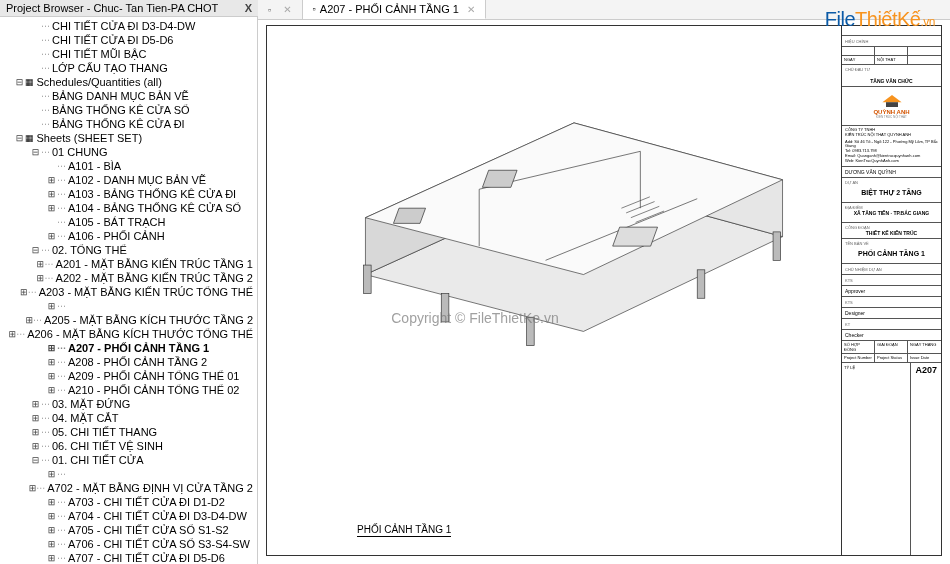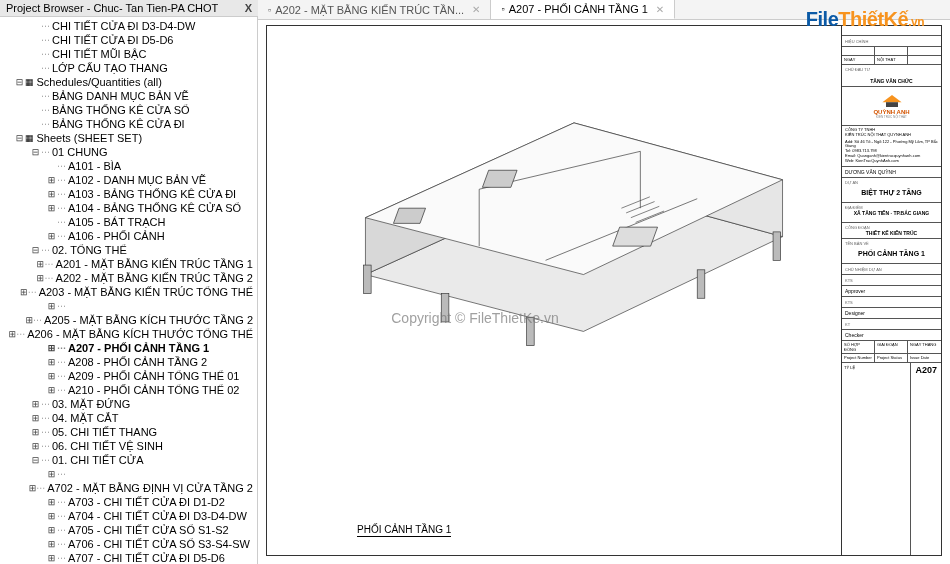--- a/index.html
+++ b/index.html
@@ -25,21 +25,21 @@
 .title-block { width: 100px; border-left: 1px solid #333; font-size: 5px; display: flex; flex-direction: column; }
 .tb-row { border-bottom: 1px solid #555; padding: 2px 3px; }
 .tb-row.tall { flex: 0 0 auto; min-height: 20px; }
 .tb-logo { display: flex; flex-direction: column; align-items: center; padding: 6px 2px; border-bottom: 1px solid #555; }
 .house-icon { width: 24px; height: 16px; }
 .tb-label { font-size: 4px; color: #666; }
 .tb-value { font-size: 5px; font-weight: bold; text-align: center; }
 .tb-big { font-size: 7px; font-weight: bold; text-align: center; padding: 4px 2px; }
 .view-title { position: absolute; bottom: 18px; left: 90px; font-size: 10px; font-weight: 500; border-bottom: 1px solid #000; padding-bottom: 1px; }
 .iso-placeholder { position: absolute; top: 40px; left: 70px; right: 30px; bottom: 80px; }
-.watermark-logo { position: absolute; top: 8px; right: 26px; font-size: 20px; font-weight: 700; letter-spacing: -0.5px; }
+.watermark-logo { position: absolute; top: 8px; right: 15px; font-size: 20px; font-weight: 400; letter-spacing: -0.5px; }
 .watermark-logo .f { color: #0b5aa6; }
 .watermark-logo .ile { color: #0b5aa6; }
 .watermark-logo .t { color: #f7931e; }
 .watermark-logo .vn { color: #f7931e; font-size: 12px; }
 .watermark-center { position: absolute; left: 0; right: 0; top: 55%; text-align: center; font-size: 14px; color: rgba(120,120,120,0.7); pointer-events: none; }
 .sidebar::-webkit-scrollbar { width: 14px; }
 .sidebar::-webkit-scrollbar-track { background: #f0f0f0; }
 .sidebar::-webkit-scrollbar-thumb { background: #c8c8c8; border: 1px solid #aaa; }
 .tb-grid3 { display:grid; grid-template-columns: repeat(3, 1fr); border-bottom:1px solid #555; }
 .tb-grid3 > div { border-right: 1px solid #555; padding:1px 2px; min-height:8px; font-size:4px;}
@@ -403,21 +403,20 @@
           </div>
         </div>
       </div>
     </div>
   </div>
 </div>
 
 <div class="tab-strip" style="position:absolute;top:0;left:258px;right:0" id="tabstrip">
     <div class="tab">
       <span style="margin-right: 4px; font-size: 9px;">▫</span>
-      <span>A202 - MẶT BẰNG KIẾN TRÚC TẦN...</span>
       <span class="x">✕</span>
     </div>
     <div class="tab active">
       <span style="margin-right: 4px; font-size: 9px;">▫</span>
       <span>A207 - PHỐI CẢNH TẦNG 1</span>
       <span class="x">✕</span>
     </div>
   </div>
 
 <div class="watermark-logo">

